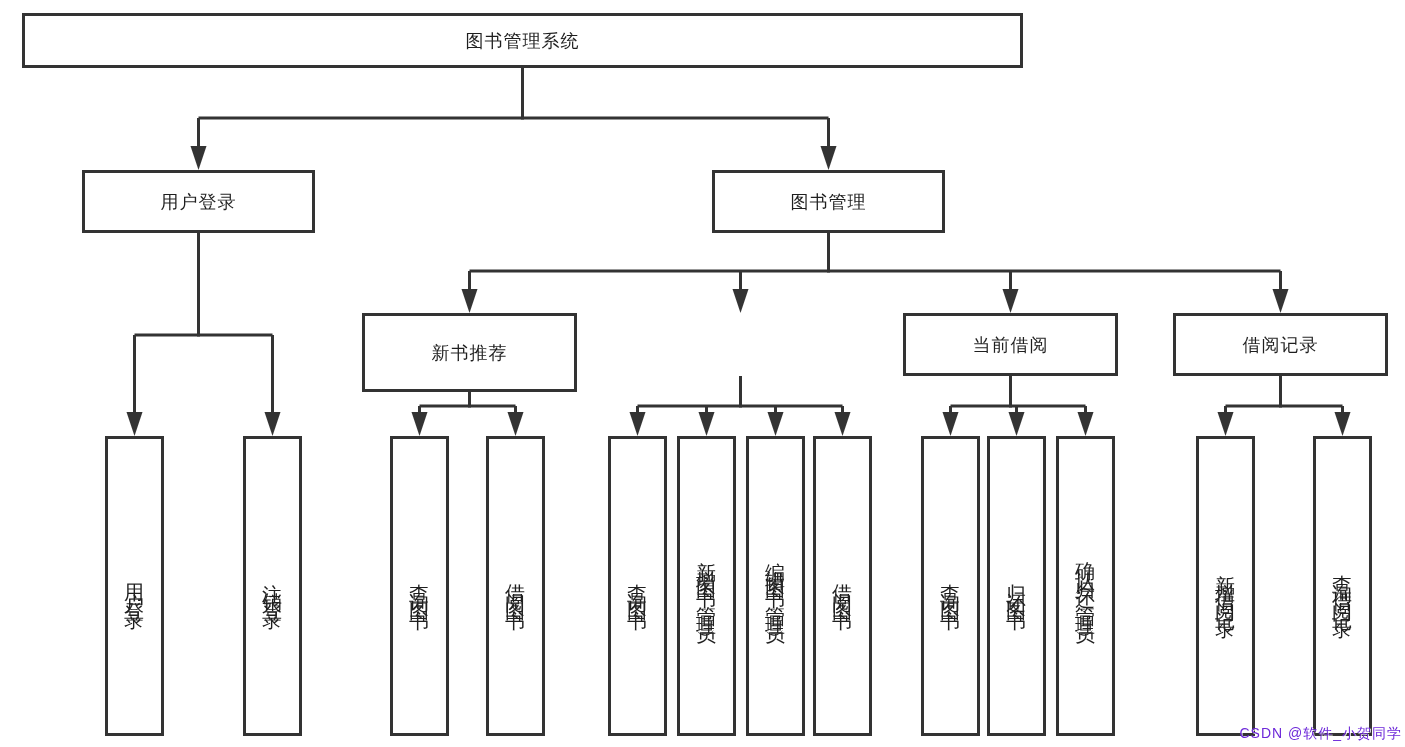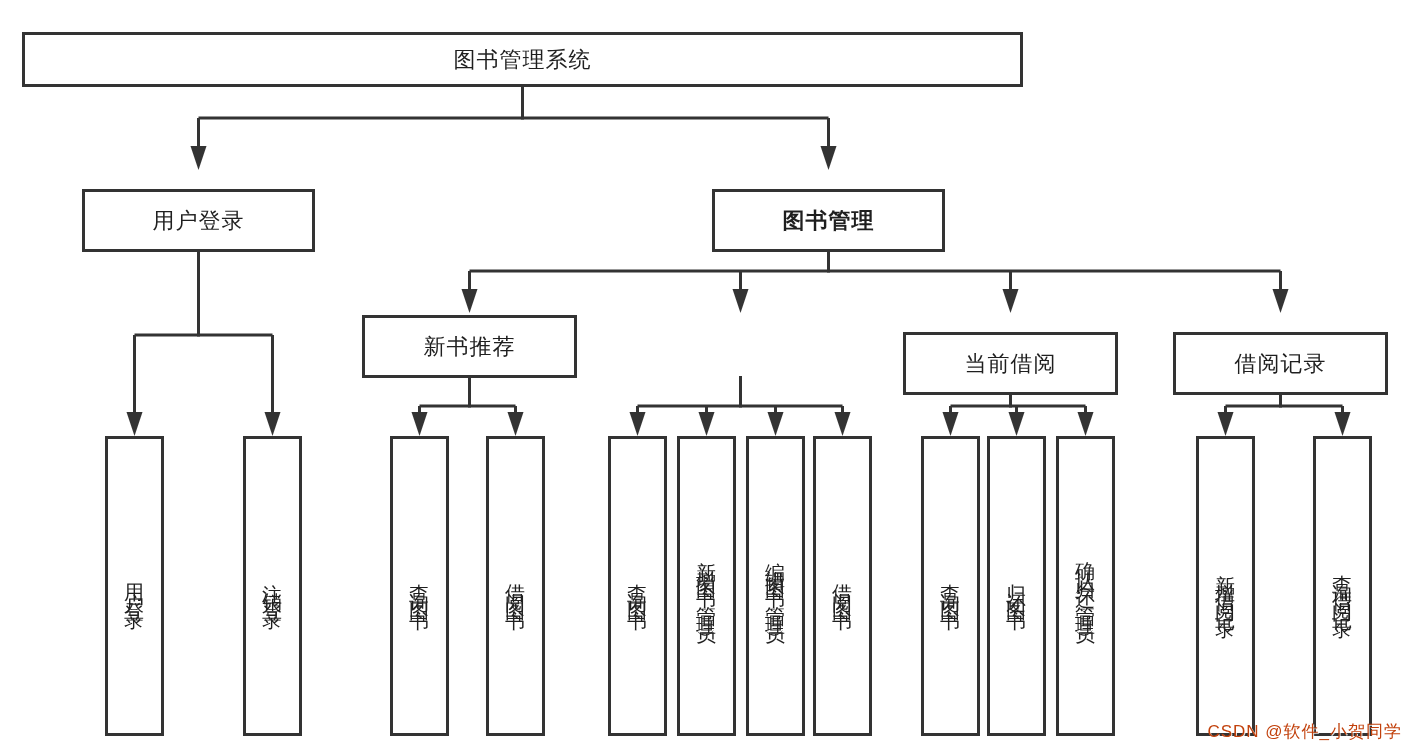--- a/index.html
+++ b/index.html
@@ -18,38 +18,38 @@
     position: absolute;
     box-sizing: border-box;
     background: #ffffff;
     border: 3px solid #333333;
     display: flex;
     align-items: center;
     justify-content: center;
     z-index: 2;
     color: #1f1f1f;
   }
-  .h-node { font-size: 22px; letter-spacing: 1px; margin-top: 19px; }
+  .h-node { font-size: 18px; letter-spacing: 1px; }
   .leaf { width: 59px; height: 300px; top: 436px; }
   .leaf .v-label {
     writing-mode: vertical-rl;
     text-orientation: mixed;
     font-size: 20px;
     line-height: 1;
     letter-spacing: 9px;
     white-space: nowrap;
   }
   #watermark {
     position: absolute;
     right: 3px;
     bottom: 4px;
     z-index: 3;
-    font-size: 17px;
+    font-size: 14px;
     letter-spacing: 1px;
-    color: #c2410c;
+    color: #6d28d9;
     text-shadow: 1px 1px 0 rgba(255,255,255,0.85);
   }
 </style>
 </head>
 <body>
 
 <div id="canvas">
 
   <svg id="wires" width="1405" height="747" viewBox="0 0 1405 747" aria-hidden="true">
 
@@ -127,25 +127,25 @@
     </g>
   </svg>
 
   <div class="node h-node" style="left:22px; top:13px; width:1001px; height:55px;">
     <span>图书管理系统</span>
   </div>
 
   <div class="node h-node" style="left:82px; top:170px; width:233px; height:63px;">
     <span>用户登录</span>
   </div>
-  <div class="node h-node" style="left:712px; top:170px; width:233px; height:63px;font-weight:bold;">
+  <div class="node h-node" style="left:712px; top:170px; width:233px; height:63px;">
     <span>图书管理</span>
   </div>
 
-  <div class="node h-node" style="left:362px; top:296px; width:215px; height:63px;">
+  <div class="node h-node" style="left:362px; top:313px; width:215px; height:79px;">
     <span>新书推荐</span>
   </div>
   <div class="node h-node" style="left:903px; top:313px; width:215px; height:63px;font-family:Liberation Serif, serif;">
     <span>当前借阅</span>
   </div>
   <div class="node h-node" style="left:1173px; top:313px; width:215px; height:63px;">
     <span>借阅记录</span>
   </div>
 
   <div class="node leaf" style="left:105px;">

